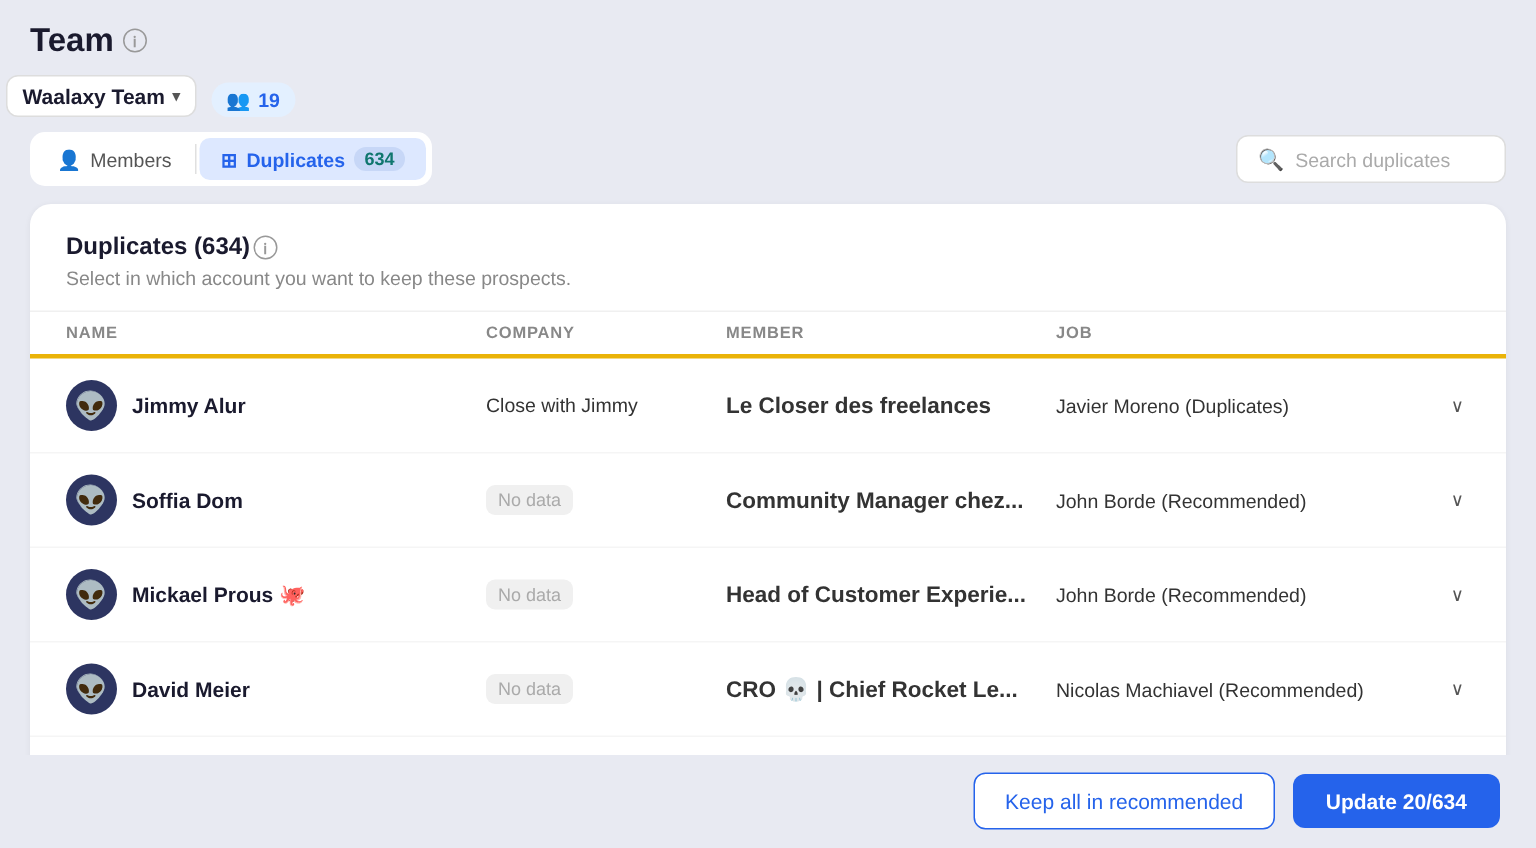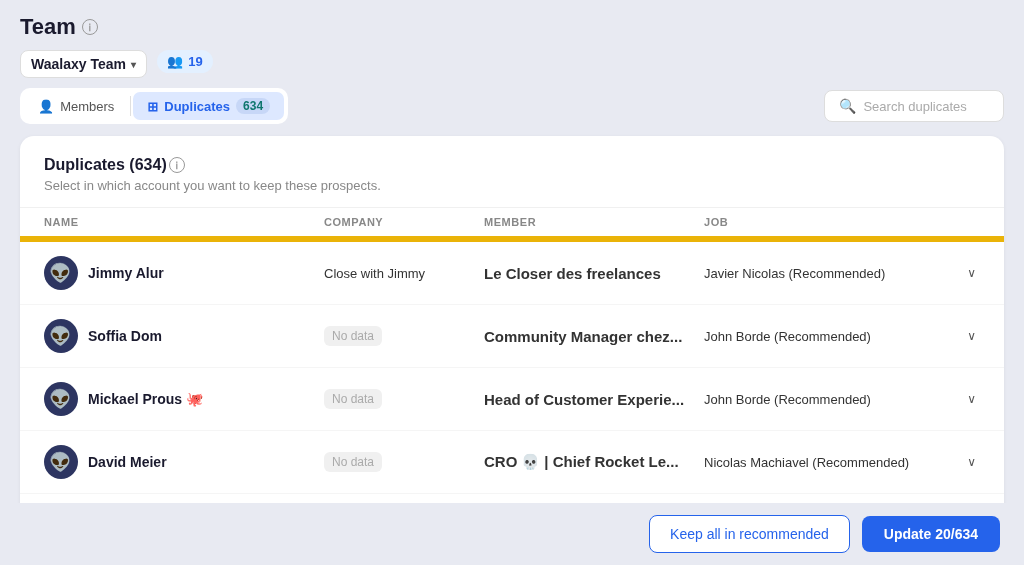--- a/index.html
+++ b/index.html
@@ -35,23 +35,23 @@
       display: inline-flex;
       align-items: center;
       justify-content: center;
       font-size: 10px;
       color: #999;
       cursor: pointer;
     }
 
     
     .sub-header {
-      padding: 0 20px 10px 20px;
-      display: flex;
-      align-items: flex-start;
+      padding: 0 20px 10px 4px;
+      display: flex;
+      align-items: flex-end;
       gap: 10px;
     }
     .team-selector {
       display: flex;
       align-items: center;
       gap: 5px;
       background: white;
       border: 1px solid #ddd;
       border-radius: 8px;
       padding: 5px 10px;
@@ -156,21 +156,21 @@
       font-size: 13px;
       color: #888;
     }
 
     
     .table-header {
       display: grid;
       grid-template-columns: 280px 160px 220px 1fr;
       padding: 8px 24px;
       border-top: 1px solid #f0f0f0;
-      border-bottom: 6px solid #eab308;
+      border-bottom: 3px solid #eab308;
     }
     .col-header {
       font-size: 11px;
       font-weight: 700;
       color: #888;
       letter-spacing: 0.05em;
       text-transform: uppercase;
     }
 
     .table-body {
@@ -337,21 +337,21 @@
 
   <div class="table-body" id="table-body">
   <div class="table-row">
       <div class="person-cell">
         <div class="avatar">👽</div>
         <span class="person-name">Jimmy Alur</span>
       </div>
       <div><span class="company-text">Close with Jimmy</span></div>
       <div class="job-text">Le Closer des freelances</div>
       <div class="member-cell">
-        <span class="member-text">Javier Nicolas (Recommended)</span>
+        <span class="member-text">Javier Moreno (Duplicates)</span>
         <span class="chevron-down">∨</span>
       </div>
     </div>
       <div class="table-row">
       <div class="person-cell">
         <div class="avatar">👽</div>
         <span class="person-name">Soffia Dom</span>
       </div>
       <div><span class="no-data-badge">No data</span></div>
       <div class="job-text">Community Manager chez...</div>

